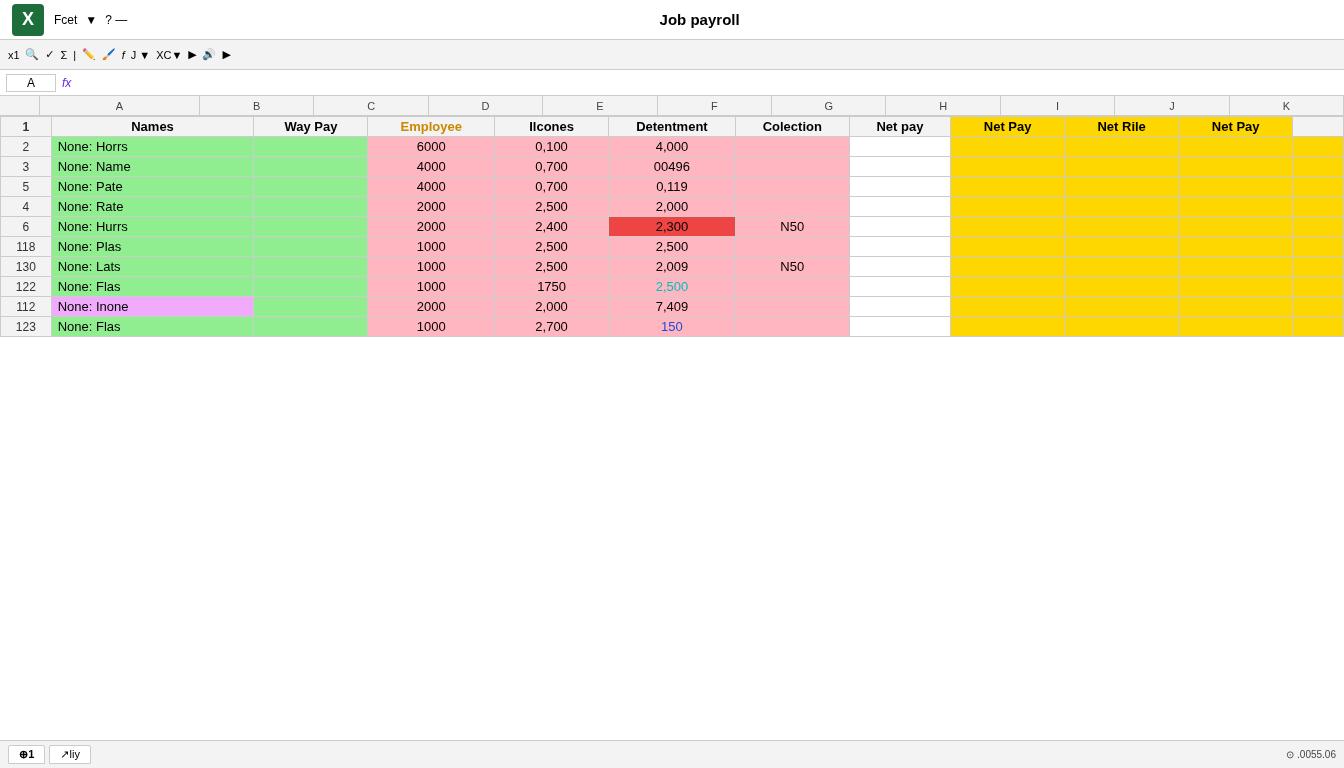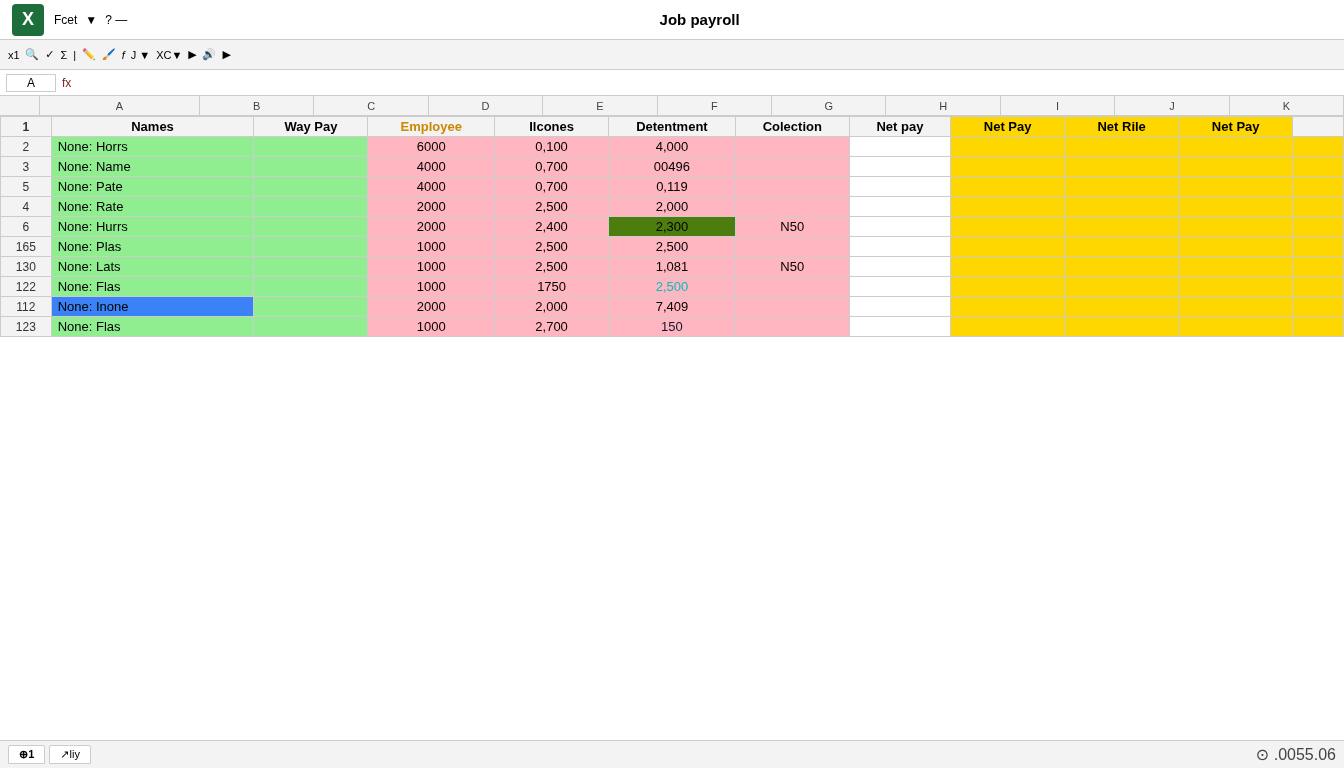--- a/index.html
+++ b/index.html
@@ -147,21 +147,21 @@
       padding: 2px 10px;
       border: 1px solid #ccc;
       background: #fff;
       cursor: pointer;
       font-size: 11px;
       border-radius: 2px 2px 0 0;
     }
     .tab.active { background: #fff; font-weight: bold; }
     .bottom-info {
       margin-left: auto;
-      font-size: 16px;
+      font-size: 10px;
       color: #444;
       display: flex; align-items: center; gap: 8px;
     }
   </style>
 </head>
 <body>
 
 <div class="title-bar">
   <div class="excel-logo">X</div>
   <div style="display:flex;align-items:center;gap:8px;font-size:12px;">
@@ -184,21 +184,21 @@
   <span style="font-style:italic;">f</span>
   <span>J ▼</span>
   <span>XC▼</span>
   <span>▶</span>
   <span>🔊</span>
   <span>▶</span>
 </div>
 
 <div class="formula-bar">
   <input class="cell-ref-box" value="A" style="">
-  <span style="color:#7f1d1d;">fx</span>
+  <span style="color:#6d28d9;font-style:italic;">fx</span>
   <input class="formula-input" style="">
 </div>
 
 <div class="col-header-row">
   <div class="corner"></div>
   <div class="col-header" style="width:160px;min-width:160px;">A</div>
   <div class="col-header" style="width:90px;min-width:90px;">B</div>
   <div class="col-header" style="width:100px;min-width:100px;">C</div>
   <div class="col-header" style="width:90px;min-width:90px;">D</div>
   <div class="col-header" style="width:100px;min-width:100px;">E</div>
@@ -298,49 +298,49 @@
           <td style="background-color: rgb(255, 215, 0);"></td>
           <td style="background-color: rgb(255, 215, 0);"></td>
           <td style="background-color: rgb(255, 215, 0);"></td>
         </tr>
         <tr>
           <td class="row-num">6</td>
           <td class="name-cell" style="background-color: rgb(144, 238, 144);">None: Hurrs</td>
           <td style="background-color: rgb(144, 238, 144);"></td>
           <td style="background-color: rgb(255, 182, 193);">2000</td>
           <td style="background-color: rgb(255, 182, 193);">2,400</td>
-          <td style="background-color: #4d7c0f;">2,300</td>
+          <td style="background-color: #ef4444;">2,300</td>
           <td style="background-color: rgb(255, 182, 193);">N50</td>
           <td></td>
           <td style="background-color: rgb(255, 215, 0);"></td>
           <td style="background-color: rgb(255, 215, 0);"></td>
           <td style="background-color: rgb(255, 215, 0);"></td>
           <td style="background-color: rgb(255, 215, 0);"></td>
         </tr>
         <tr>
-          <td class="row-num">165</td>
+          <td class="row-num">118</td>
           <td class="name-cell" style="background-color: rgb(144, 238, 144);">None: Plas</td>
           <td style="background-color: rgb(144, 238, 144);"></td>
           <td style="background-color: rgb(255, 182, 193);">1000</td>
           <td style="background-color: rgb(255, 182, 193);">2,500</td>
           <td style="background-color: rgb(255, 182, 193);">2,500</td>
           <td style="background-color: rgb(255, 182, 193);"></td>
           <td></td>
           <td style="background-color: rgb(255, 215, 0);"></td>
           <td style="background-color: rgb(255, 215, 0);"></td>
           <td style="background-color: rgb(255, 215, 0);"></td>
           <td style="background-color: rgb(255, 215, 0);"></td>
         </tr>
         <tr>
           <td class="row-num">130</td>
           <td class="name-cell" style="background-color: rgb(144, 238, 144);">None: Lats</td>
           <td style="background-color: rgb(144, 238, 144);"></td>
           <td style="background-color: rgb(255, 182, 193);">1000</td>
           <td style="background-color: rgb(255, 182, 193);">2,500</td>
-          <td style="background-color: rgb(255, 182, 193);">1,081</td>
+          <td style="background-color: rgb(255, 182, 193);">2,009</td>
           <td style="background-color: rgb(255, 182, 193);">N50</td>
           <td></td>
           <td style="background-color: rgb(255, 215, 0);"></td>
           <td style="background-color: rgb(255, 215, 0);"></td>
           <td style="background-color: rgb(255, 215, 0);"></td>
           <td style="background-color: rgb(255, 215, 0);"></td>
         </tr>
         <tr>
           <td class="row-num">122</td>
           <td class="name-cell" style="background-color: rgb(144, 238, 144);">None: Flas</td>
@@ -350,39 +350,39 @@
           <td style="background-color: rgb(255, 182, 193); color: rgb(0, 191, 191);">2,500</td>
           <td style="background-color: rgb(255, 182, 193);"></td>
           <td></td>
           <td style="background-color: rgb(255, 215, 0);"></td>
           <td style="background-color: rgb(255, 215, 0);"></td>
           <td style="background-color: rgb(255, 215, 0);"></td>
           <td style="background-color: rgb(255, 215, 0);"></td>
         </tr>
         <tr>
           <td class="row-num">112</td>
-          <td class="name-cell" style="background-color: #3b82f6;">None: Inone</td>
+          <td class="name-cell" style="background-color: #f0abfc;">None: Inone</td>
           <td style="background-color: rgb(144, 238, 144);"></td>
           <td style="background-color: rgb(255, 182, 193);">2000</td>
           <td style="background-color: rgb(255, 182, 193);">2,000</td>
           <td style="background-color: rgb(255, 182, 193);">7,409</td>
           <td style="background-color: rgb(255, 182, 193);"></td>
           <td></td>
           <td style="background-color: rgb(255, 215, 0);"></td>
           <td style="background-color: rgb(255, 215, 0);"></td>
           <td style="background-color: rgb(255, 215, 0);"></td>
           <td style="background-color: rgb(255, 215, 0);"></td>
         </tr>
         <tr>
           <td class="row-num">123</td>
           <td class="name-cell" style="background-color: rgb(144, 238, 144);">None: Flas</td>
           <td style="background-color: rgb(144, 238, 144);"></td>
           <td style="background-color: rgb(255, 182, 193);">1000</td>
           <td style="background-color: rgb(255, 182, 193);">2,700</td>
-          <td style="background-color: rgb(255, 182, 193); color: #0f172a;">150</td>
+          <td style="background-color: rgb(255, 182, 193); color: #1d4ed8;">150</td>
           <td style="background-color: rgb(255, 182, 193);"></td>
           <td></td>
           <td style="background-color: rgb(255, 215, 0);"></td>
           <td style="background-color: rgb(255, 215, 0);"></td>
           <td style="background-color: rgb(255, 215, 0);"></td>
           <td style="background-color: rgb(255, 215, 0);"></td>
         </tr>
       </tbody>
   </table>
 </div>

